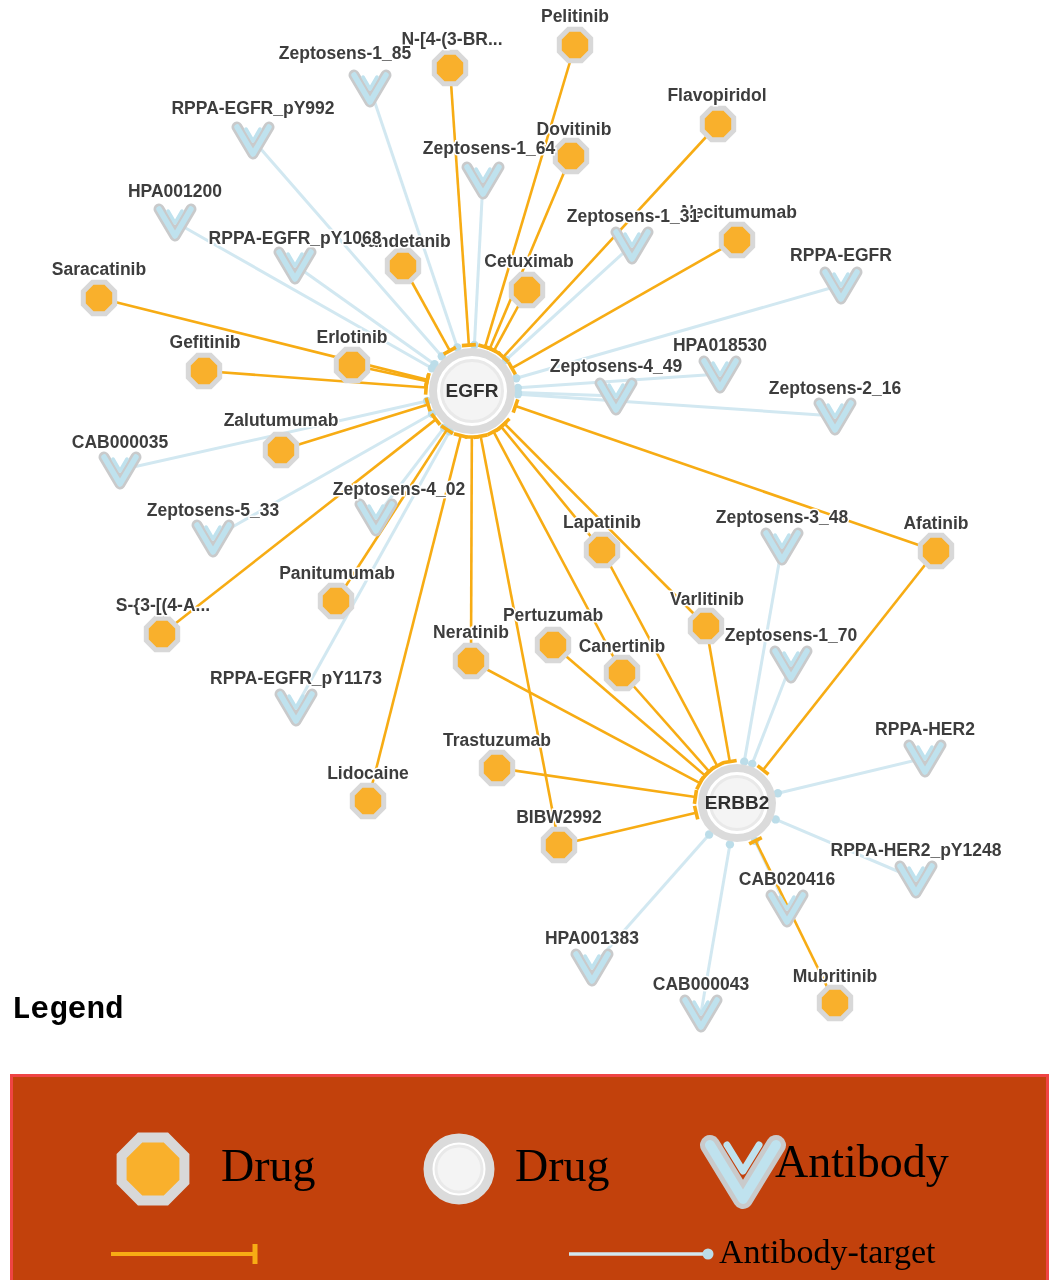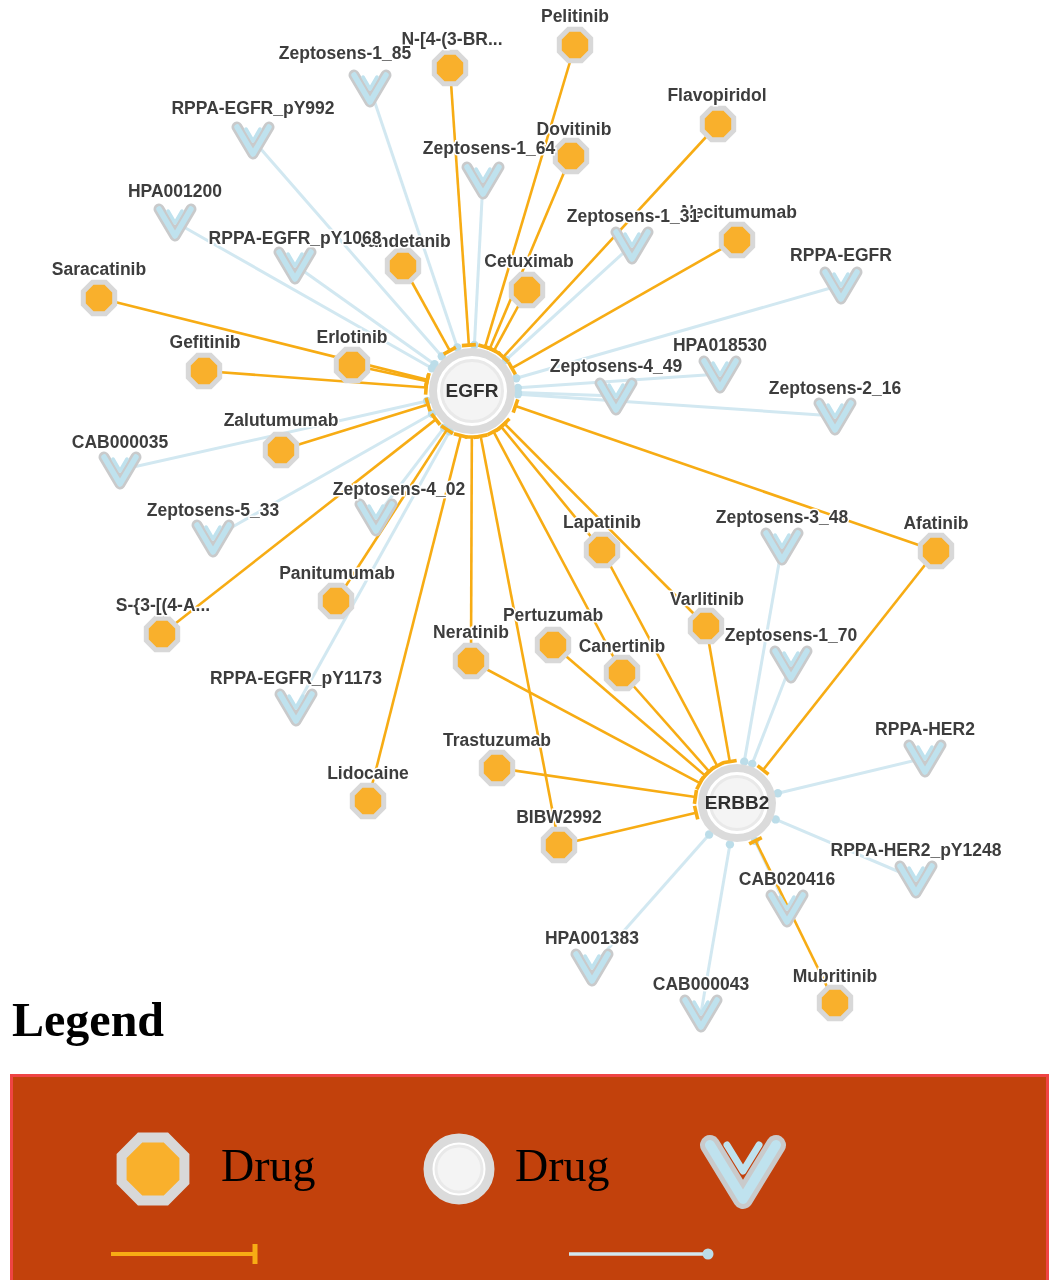--- a/index.html
+++ b/index.html
@@ -2,22 +2,22 @@
 <html><head>
 <meta charset="utf-8">
 <style>
   html,body{margin:0;padding:0;background:#ffffff;}
   .stage{position:relative;width:1059px;height:1280px;background:#ffffff;overflow:hidden;
          font-family:"Liberation Sans",sans-serif;}
   #network-svg{position:absolute;left:0;top:0;}
   .node-label{font-family:"Liberation Sans",sans-serif;font-weight:bold;font-size:17.5px;
               fill:#3d3d3d;paint-order:stroke;stroke:#ffffff;stroke-width:3px;}
   .gene-label{font-family:"Liberation Sans",sans-serif;font-weight:bold;font-size:19px;fill:#2f2f2f;}
-  .legend-title{position:absolute;left:12px;top:992px;font-family:Liberation Serif, serif;
-                font-weight:bold;font-size:48px;color:#000;}
+  .legend-title{position:absolute;left:12px;top:992px;font-family:Liberation Mono, monospace;
+                font-weight:bold;font-size:31px;color:#000;}
   .legend-box{position:absolute;left:10px;top:1046px;width:1033px;height:210px;
               border:3px solid #ef4444;background:#c2410c;margin-top:28px;}
   .legend-box svg{position:absolute;}
   .legend-label-lg{position:absolute;font-family:"Liberation Serif",serif;font-size:46px;color:#000;}
   .legend-label-md{position:absolute;font-family:"Liberation Serif",serif;font-size:34px;color:#000;}
 </style>
 </head>
 <body>
 
 <div class="stage">
@@ -372,25 +372,27 @@
       <circle cx="48" cy="48" r="31" fill="#ffffff" stroke="#DBDBDB" stroke-width="9"></circle>
       <circle cx="48" cy="48" r="23" fill="#F4F4F4" stroke="#E9E9E9" stroke-width="3"></circle>
     </svg>
     <span class="legend-label-lg" style="left:502px;top:62px">Drug</span>
 
     <svg style="left:682px;top:46px" width="96" height="92">
       <path d="M 15 22 L 48 76 L 81 22" fill="none" stroke="#C9CACB" stroke-width="20" stroke-linecap="round" stroke-linejoin="round"></path>
       <path d="M 15 22 L 48 76 L 81 22" fill="none" stroke="#BFE2EE" stroke-width="10" stroke-linecap="round" stroke-linejoin="round"></path>
       <path d="M 32 22 L 48 48 L 64 22" fill="none" stroke="#BFE2EE" stroke-width="7" stroke-linecap="round" stroke-linejoin="round"></path>
     </svg>
+    <span class="legend-label-lg" style="left:762px;top:58px">Antibody</span>
 
     <svg style="left:94px;top:164px" width="170" height="26">
       <line x1="4" y1="13" x2="148" y2="13" stroke="#F7AC14" stroke-width="4"></line>
       <line x1="148" y1="3" x2="148" y2="23" stroke="#F7AC14" stroke-width="5"></line>
     </svg>
 
     <svg style="left:552px;top:164px" width="160" height="26">
       <line x1="4" y1="13" x2="138" y2="13" stroke="#D2E8F1" stroke-width="3.5"></line>
       <circle cx="143" cy="13" r="5.5" fill="#BCDDE9"></circle>
     </svg>
+    <span class="legend-label-md" style="left:706px;top:156px">Antibody-target</span>
 
   </div>
 </div>
 
 </body></html>

